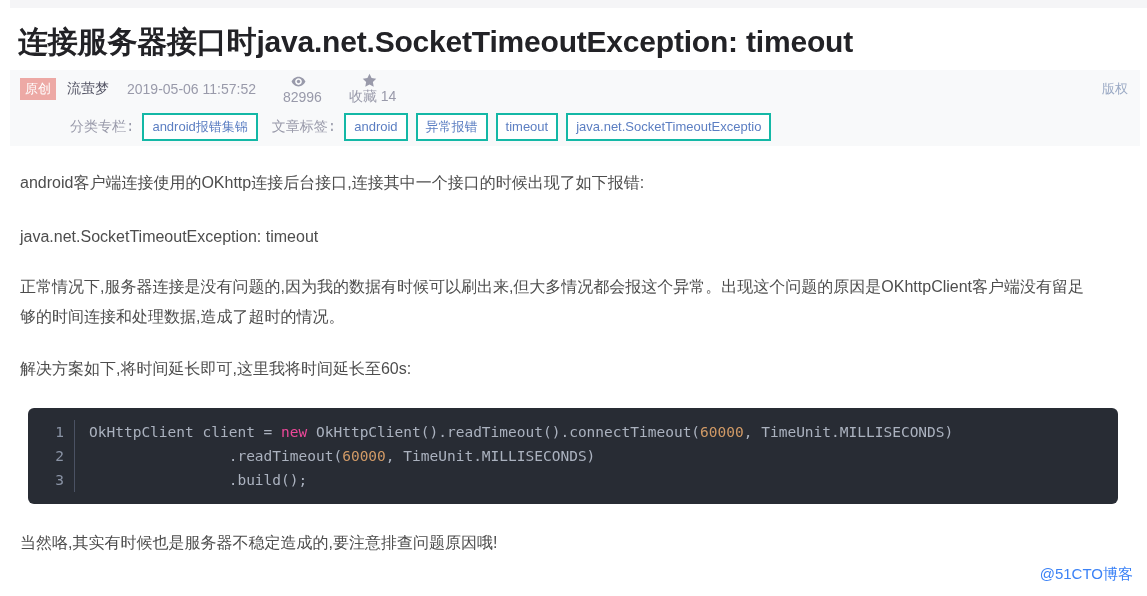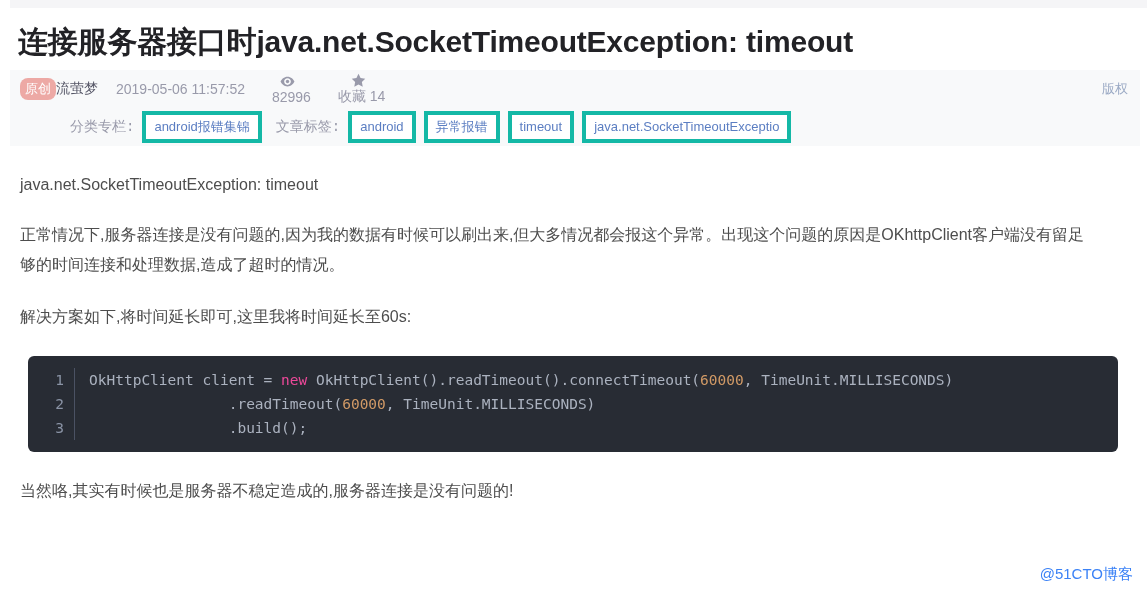--- a/index.html
+++ b/index.html
@@ -67,21 +67,22 @@
     padding: 0 10px 0 10px;
     position: relative;
   }
   .badge-original {
     display: inline-block;
     background: #eda9a5;
     color: #ffffff;
     font-size: 13px;
     line-height: 20px;
     padding: 1px 5px;
-    border-radius: 8px;
+    border-radius: 0;
+    margin-right: 11px;
     white-space: nowrap;
   }
   .author-name {
     font-size: 14px;
     color: #555666;
     margin-right: 18px;
     white-space: nowrap;
   }
   .publish-time {
     font-size: 14px;
@@ -127,21 +128,21 @@
   }
   .tags-label {
     font-size: 14px;
     color: #999aaa;
     margin-right: 8px;
     white-space: nowrap;
     font-family: Liberation Mono, monospace;
   }
   .tag-chip {
     display: inline-block;
-    border: 4px solid #14b8a6;
+    border: 2px solid #14b8a6;
     background: #ffffff;
     color: #5b7ec2;
     font-size: 13px;
     line-height: 18px;
     padding: 3px 8px;
     margin-right: 8px;
     white-space: nowrap;
   }
   .tags-label.second {
     margin-left: 6px;
@@ -252,29 +253,30 @@
       <a class="tag-chip">android</a>
       <a class="tag-chip">异常报错</a>
       <a class="tag-chip">timeout</a>
       <a class="tag-chip">java.net.SocketTimeoutExceptio</a>
     </div>
 
   </div>
 
   <div class="article-body">
 
+    <p class="para para-1">android客户端连接使用的OKhttp连接后台接口,连接其中一个接口的时候出现了如下报错:</p>
     <p class="para para-2">java.net.SocketTimeoutException: timeout</p>
     <p class="para para-3">正常情况下,服务器连接是没有问题的,因为我的数据有时候可以刷出来,但大多情况都会报这个异常。出现这个问题的原因是OKhttpClient客户端没有留足够的时间连接和处理数据,造成了超时的情况。</p>
     <p class="para para-4">解决方案如下,将时间延长即可,这里我将时间延长至60s:</p>
 
     <div class="code-block">
       <div class="gutter"><span>1</span><br><span>2</span><br><span>3</span></div>
       <div class="code-lines"><span><span>OkHttpClient client = </span><span class="tok-kw">new</span><span> OkHttpClient().readTimeout().connectTimeout(</span><span class="tok-num">60000</span><span>, TimeUnit.MILLISECONDS)</span></span>
 <span><span>                .readTimeout(</span><span class="tok-num">60000</span><span>, TimeUnit.MILLISECONDS)</span></span>
 <span><span>                .build();</span></span></div>
     </div>
 
-    <p class="para para-5">当然咯,其实有时候也是服务器不稳定造成的,服务器连接是没有问题的!</p>
+    <p class="para para-5">当然咯,其实有时候也是服务器不稳定造成的,要注意排查问题原因哦!</p>
 
   </div>
 </div>
 
 <div class="watermark">@51CTO博客</div>
 
 </body></html>

